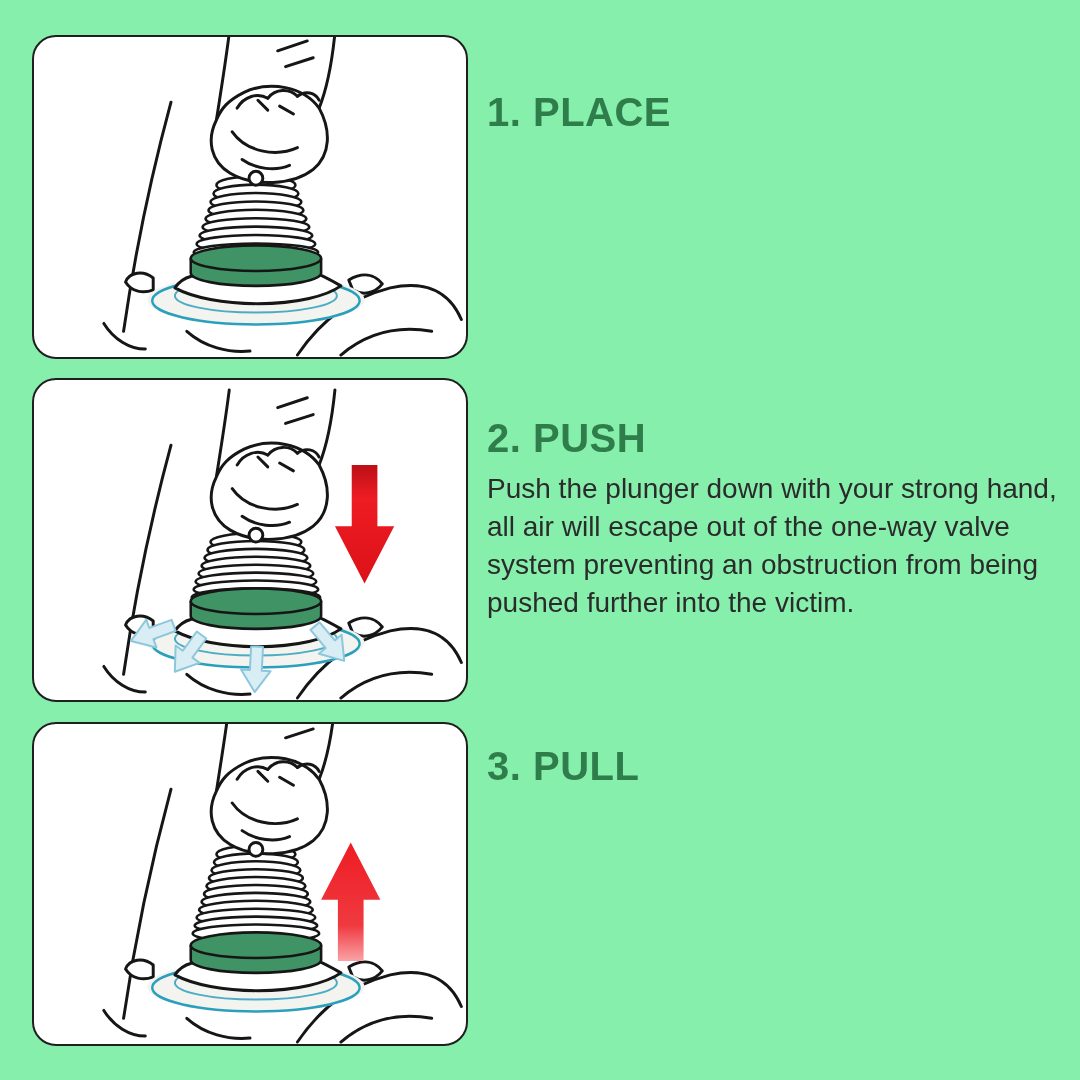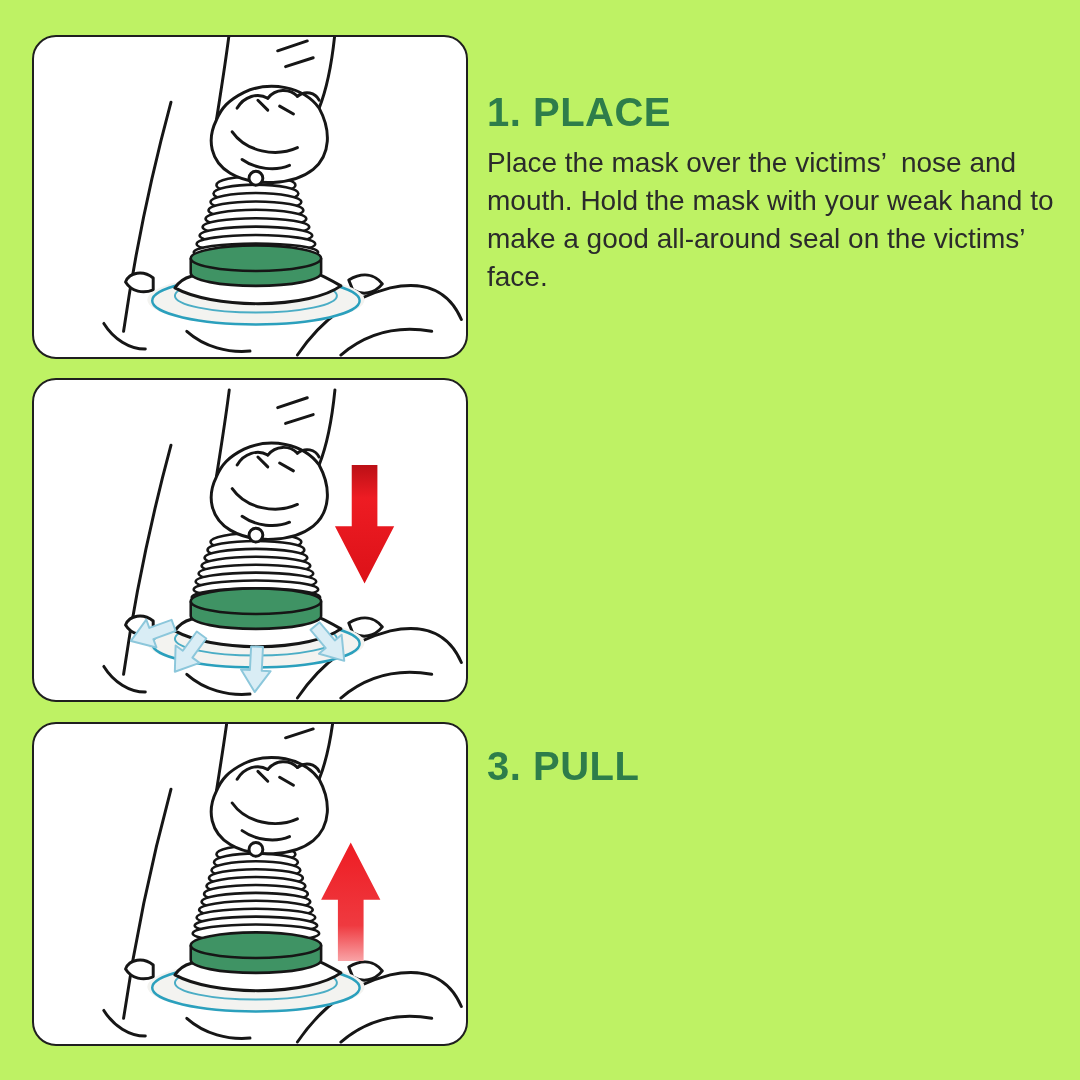--- a/index.html
+++ b/index.html
@@ -1,19 +1,19 @@
 <!DOCTYPE html>
 <html><head>
 <meta charset="utf-8">
 <style>
   html,body{margin:0;padding:0;background:#ffffff;}
   .poster{
     position:relative;
     width:1080px;height:1080px;
-    background:#bef264;
+    background:#86efac;
     font-family:"Liberation Sans", sans-serif;
     overflow:hidden;
   }
   .panel{
     position:absolute;left:32px;width:436px;height:324px;
     border:2.5px solid #1f1f1f;border-radius:24px;
     background:#ffffff;box-sizing:border-box;overflow:hidden;
   }
   .panel svg{display:block;width:100%;height:100%;}
   .step-text{position:absolute;left:487px;width:578px;}
@@ -101,21 +101,20 @@
         <ellipse class="ring" cx="224" cy="201" rx="57" ry="9"></ellipse>
         <ellipse class="ring" cx="224" cy="209.5" rx="60" ry="9"></ellipse>
         <ellipse class="ring" cx="224" cy="218" rx="63" ry="9"></ellipse>
       </g>
       <use href="#maskset"></use>
       <use href="#hand"></use>
     </svg>
   </div>
   <div class="step-text" style="top:90px;">
     <h2 class="step-heading">1. PLACE</h2>
-    <p class="step-body">Place the mask over the victims’ nose and mouth. Hold the mask with your weak hand to make a good all-around seal on the victims’ face.</p>
   </div>
 
   <div class="panel" style="top:378px;">
     <svg viewBox="0 0 436 324">
       <use href="#victim"></use>
       <g>
         <ellipse class="ring" cx="224" cy="164" rx="46" ry="9"></ellipse>
         <ellipse class="ring" cx="224" cy="172" rx="49" ry="9"></ellipse>
         <ellipse class="ring" cx="224" cy="180" rx="52" ry="9"></ellipse>
         <ellipse class="ring" cx="224" cy="188" rx="55" ry="9"></ellipse>
@@ -127,20 +126,24 @@
       <use href="#maskset"></use>
       <g>
         <use href="#air-arrow" transform="translate(120,256) rotate(70)"></use>
         <use href="#air-arrow" transform="translate(156,276) rotate(36)"></use>
         <use href="#air-arrow" transform="translate(224,292) rotate(3)"></use>
         <use href="#air-arrow" transform="translate(298,266) rotate(-40)"></use>
       </g>
       <use href="#hand" transform="translate(0,14)"></use>
       <use href="#red-down" transform="translate(334,148)"></use>
     </svg>
+  </div>
+  <div class="step-text" style="top:416px;">
+    <h2 class="step-heading">2. PUSH</h2>
+    <p class="step-body">Push the plunger down with your strong hand, all air will escape out of the one-way valve system preventing an obstruction from being pushed further into the victim.</p>
   </div>
 
   <div class="panel" style="top:722px;">
     <svg viewBox="0 0 436 324">
       <use href="#victim"></use>
       <g>
         <ellipse class="ring" cx="224" cy="132" rx="40" ry="9"></ellipse>
         <ellipse class="ring" cx="224" cy="140" rx="42.5" ry="9"></ellipse>
         <ellipse class="ring" cx="224" cy="148" rx="45" ry="9"></ellipse>
         <ellipse class="ring" cx="224" cy="156" rx="47.5" ry="9"></ellipse>

